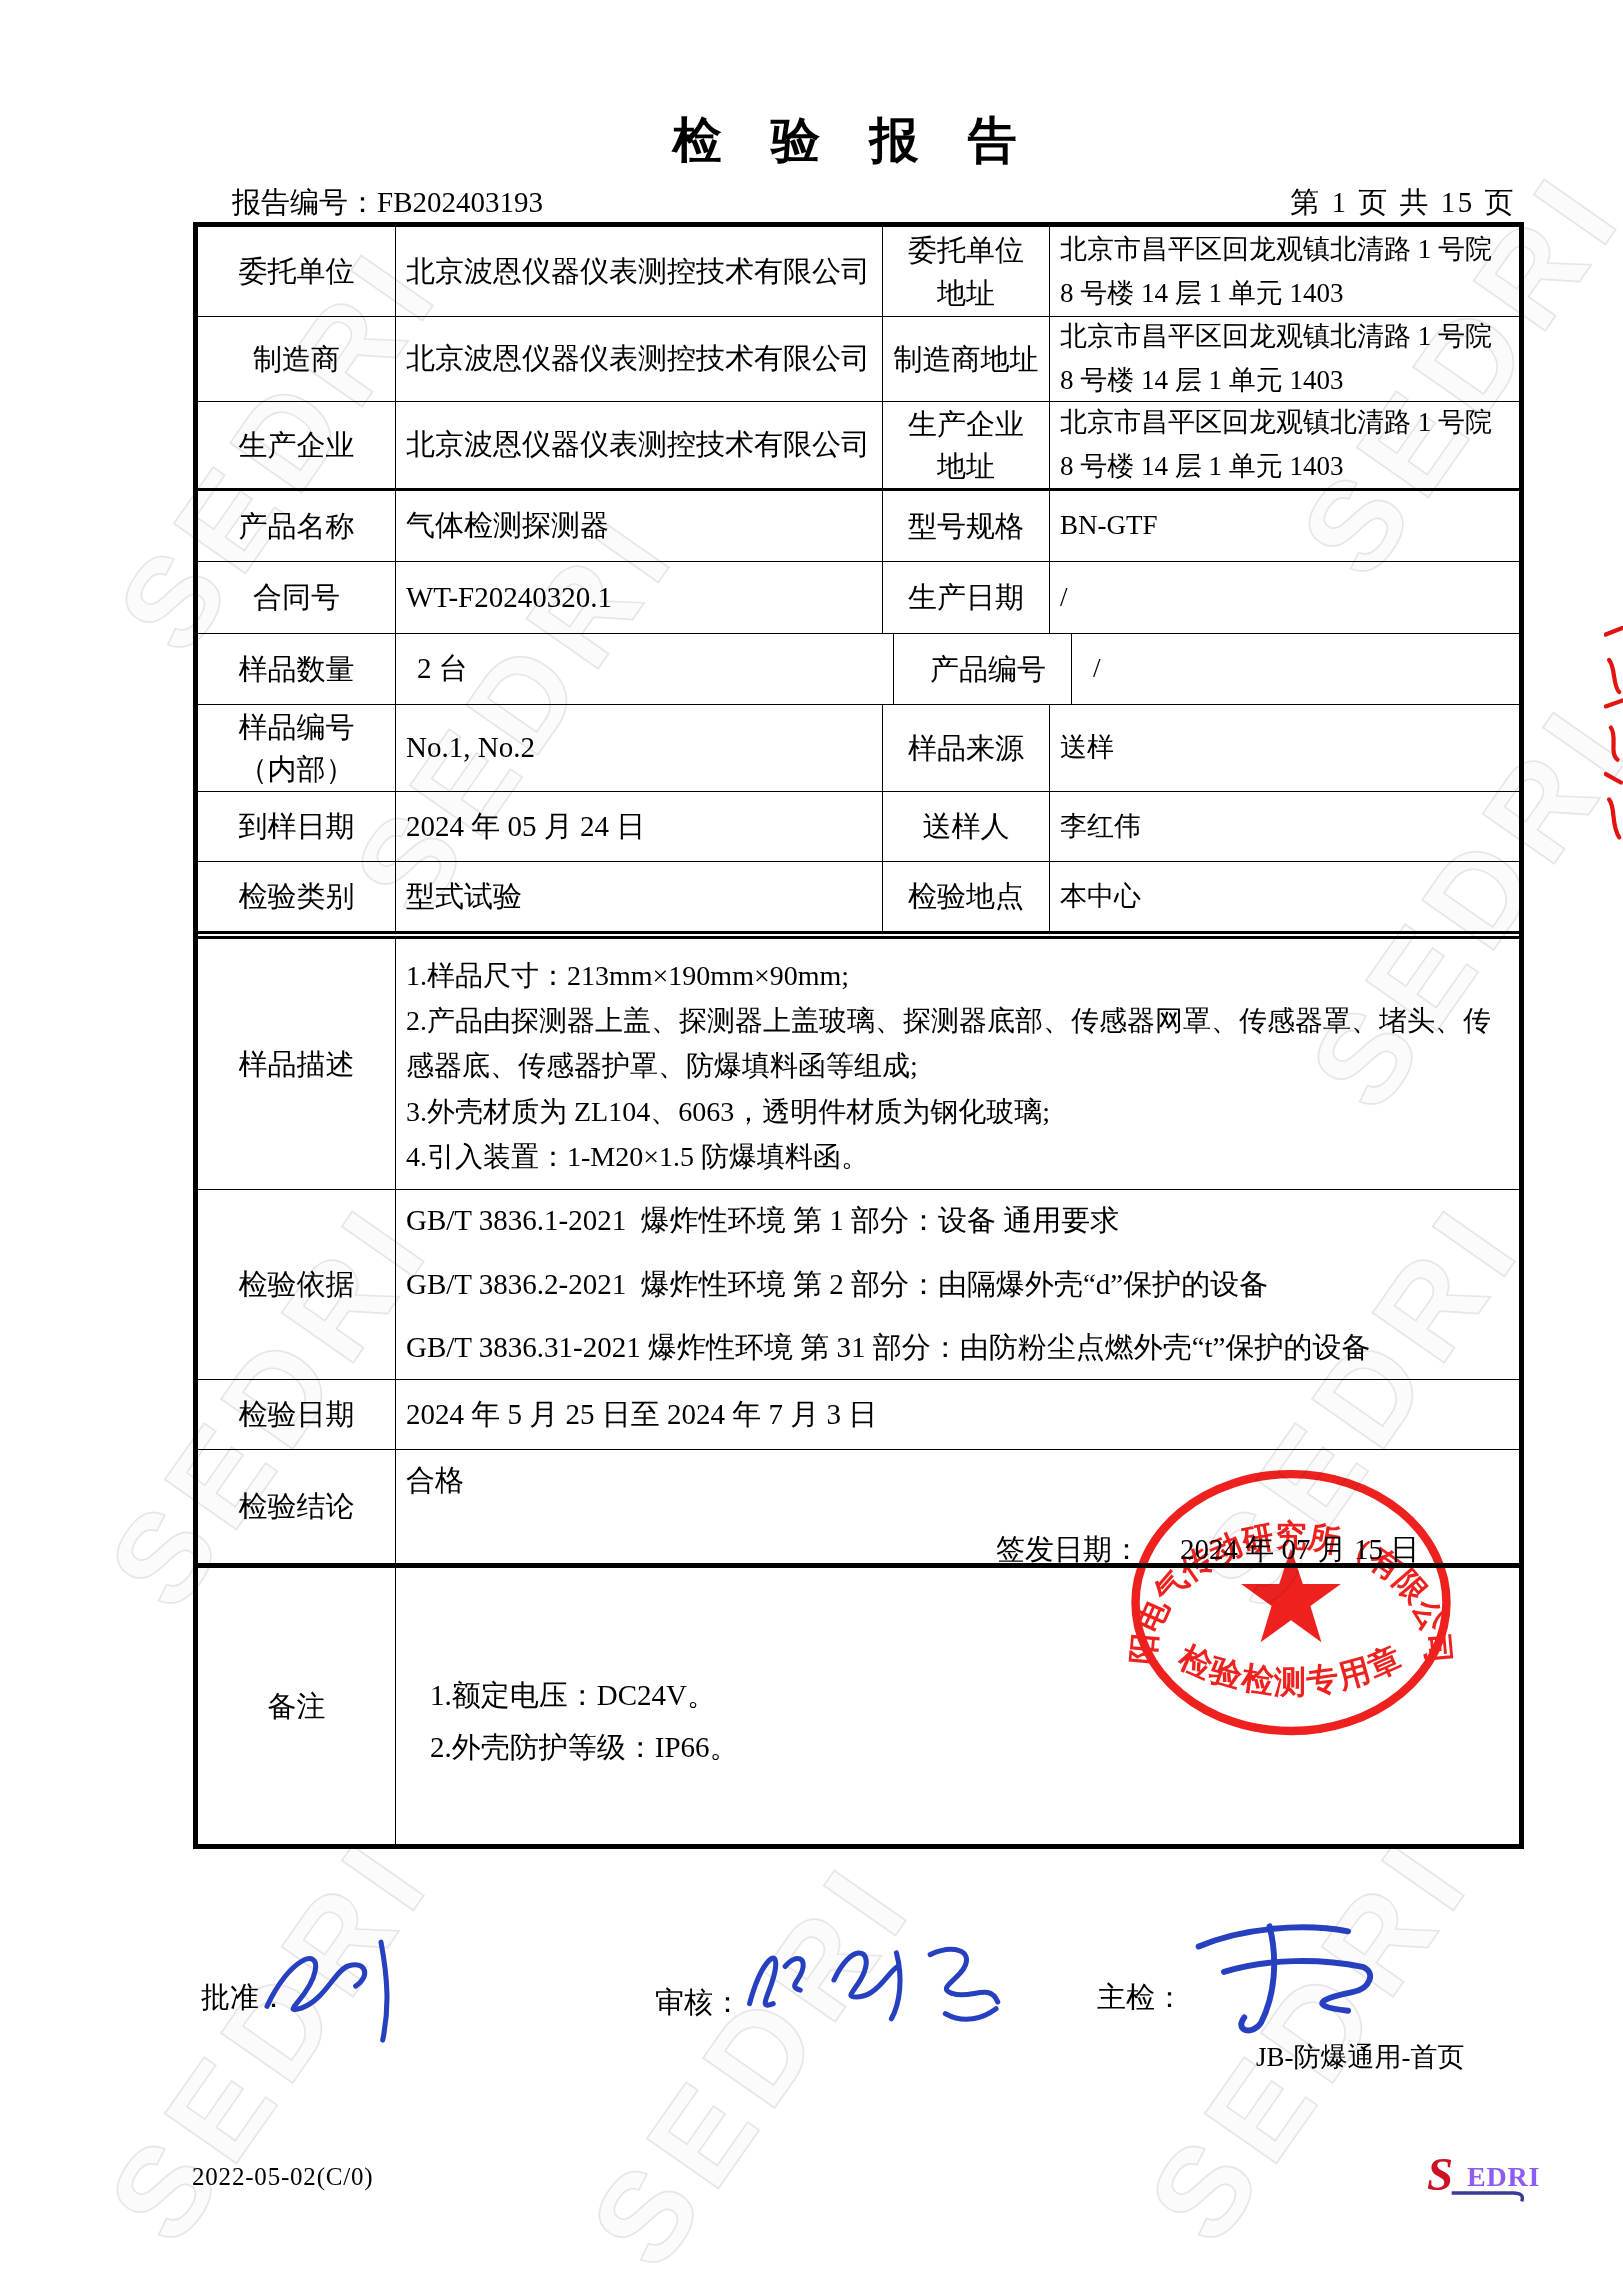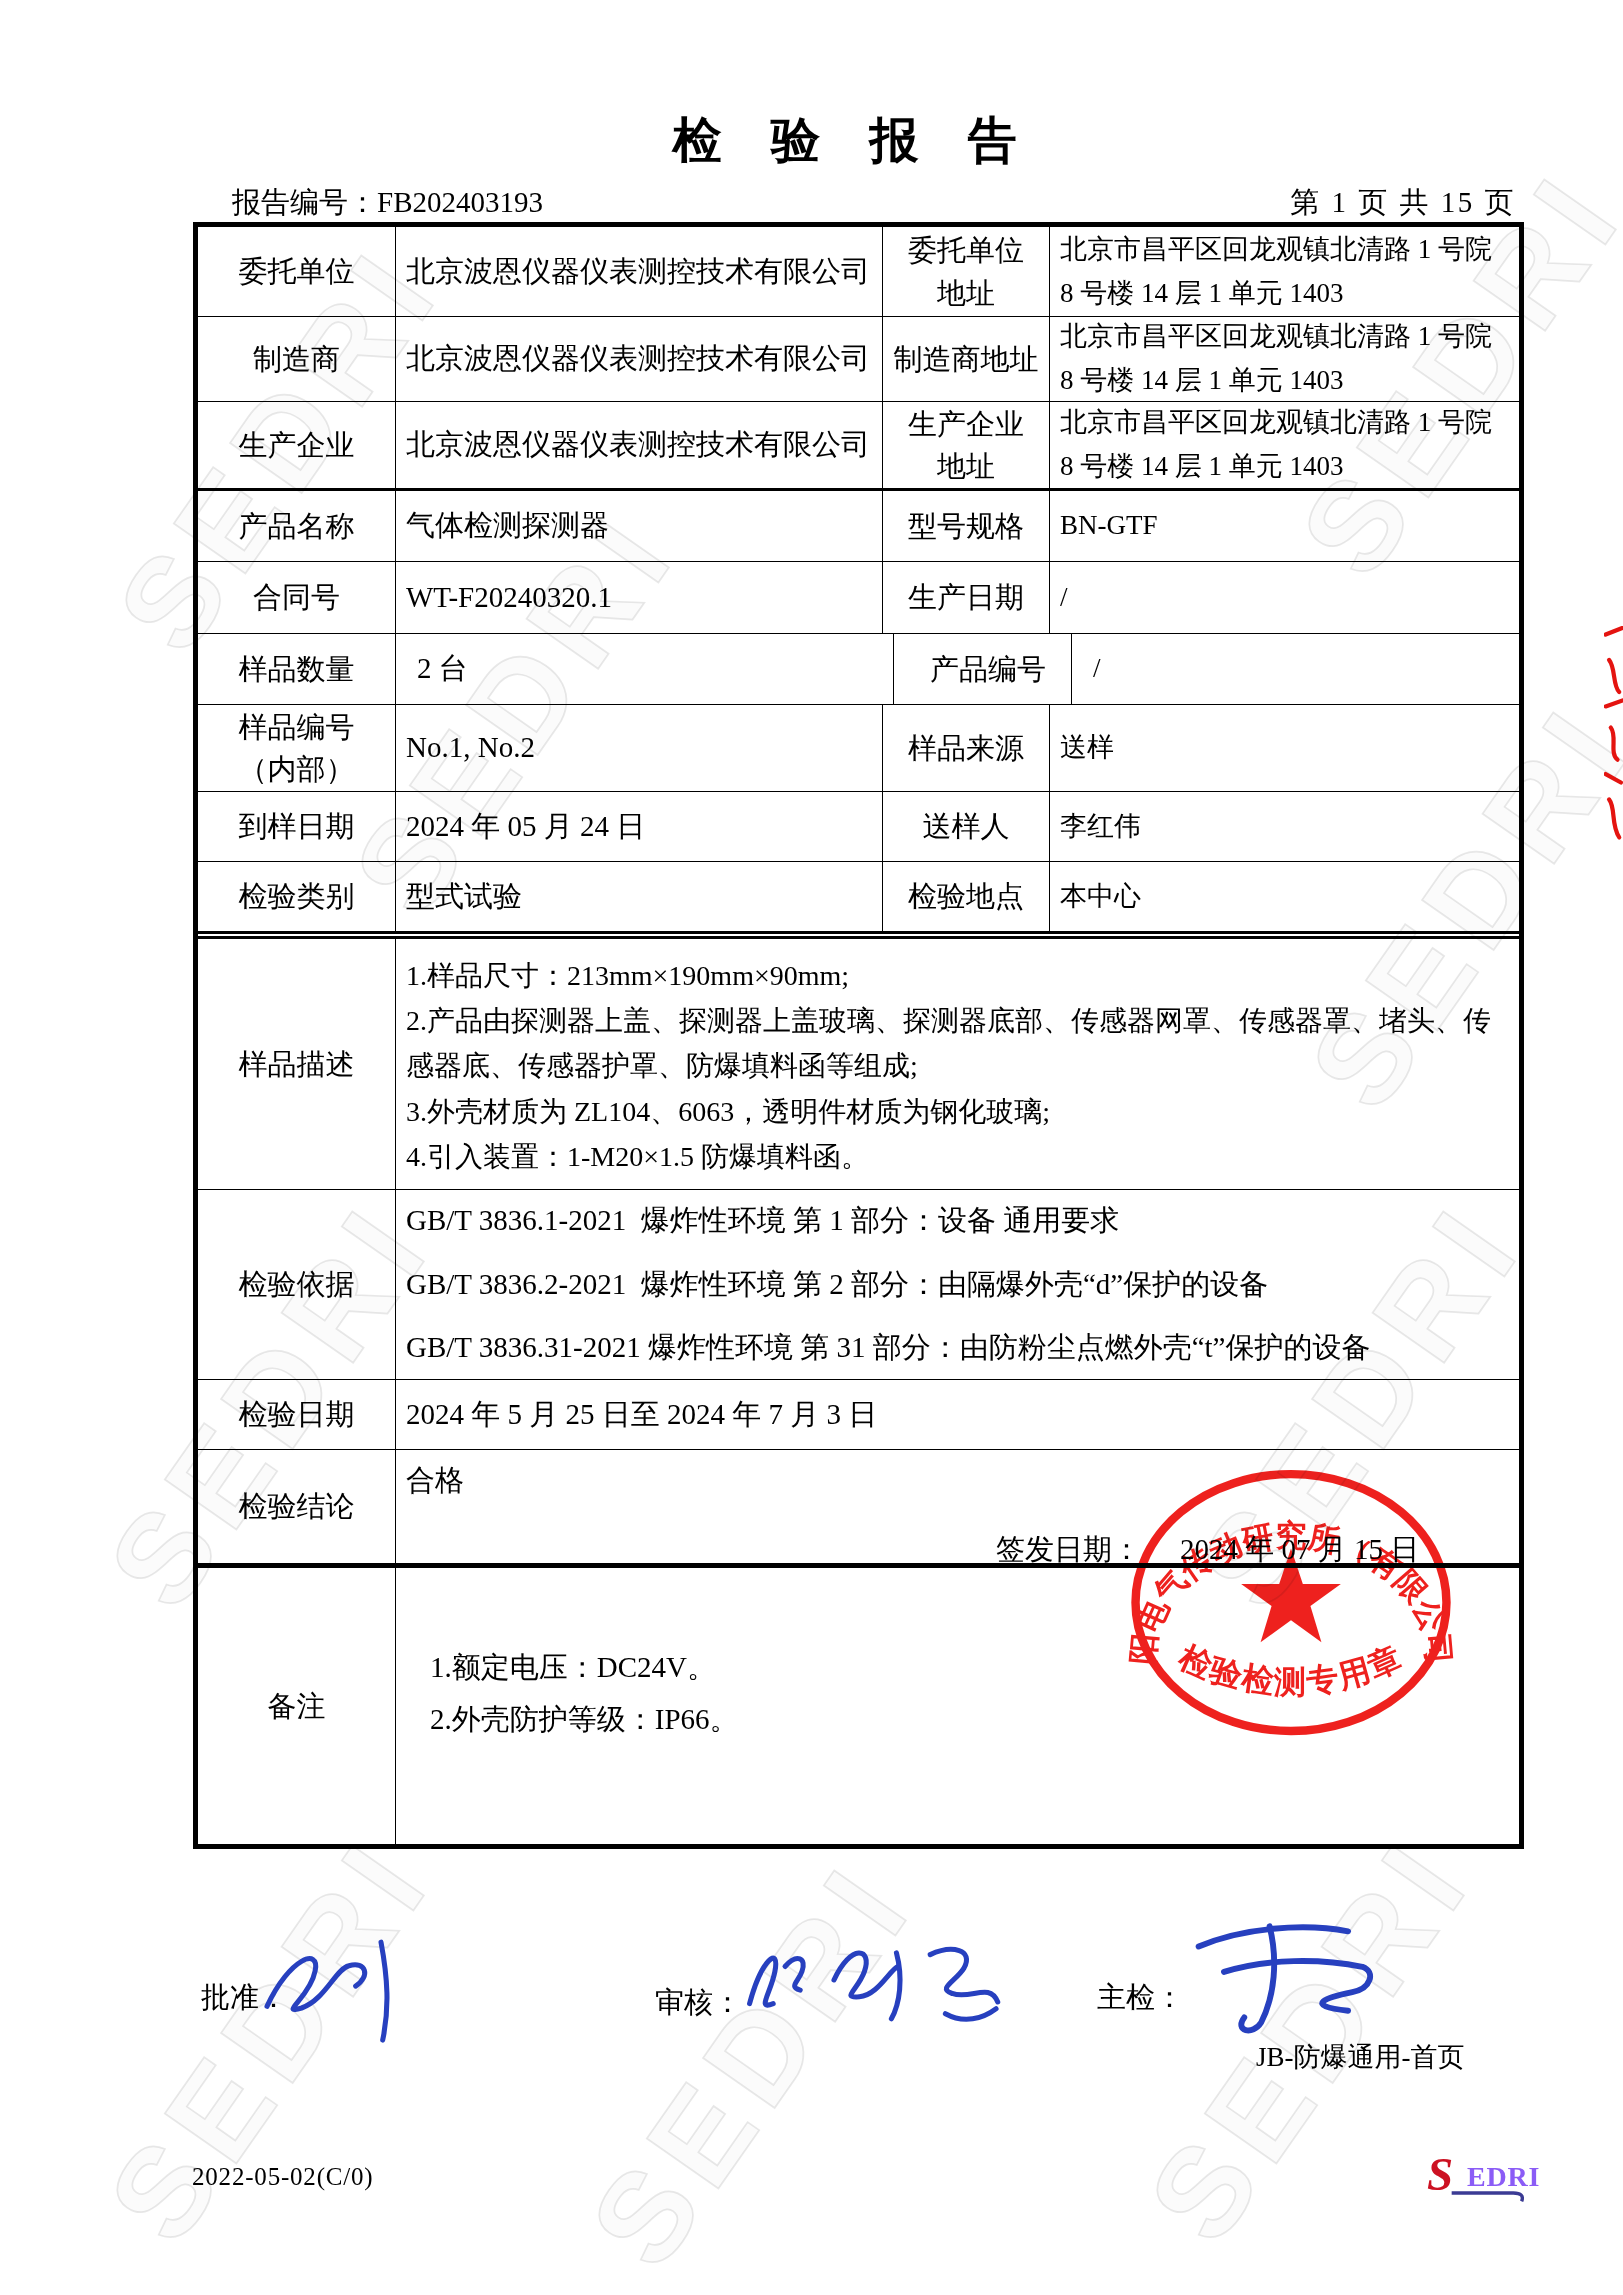--- a/index.html
+++ b/index.html
@@ -41,21 +41,21 @@
   .mc{flex:1;border-right:none;position:relative;}
   .label{
     display:flex;align-items:center;justify-content:center;text-align:center;
     font-size:29px;white-space:pre-line;line-height:1.45;
   }
   .value{display:flex;align-items:center;font-size:29px;white-space:pre-wrap;line-height:1.5;}
   .c4.value{font-size:27px;line-height:1.62;}
   .bigtext{align-items:flex-start;padding-top:13.5px;font-size:28px;line-height:1.62;}
   .basis{font-size:29px;line-height:2.2;align-items:center;}
   .concl{align-items:flex-start;padding-top:8.5px;}
-  .remark{align-items:flex-start;padding-top:73px;line-height:1.8;}
+  .remark{align-items:flex-start;padding-top:101px;line-height:1.8;}
   .issue-line{position:absolute;left:600px;top:78px;font-size:29px;white-space:nowrap;}
   .issue-line .date{margin-left:39px;}
   
   .stamp{position:absolute;left:1122px;top:1457px;width:338px;height:292px;
          mix-blend-mode:multiply;opacity:.95;pointer-events:none;}
   
   .sig-label{position:absolute;font-size:29px;}
   .sig{position:absolute;pointer-events:none;}
   .doc-code{position:absolute;left:1243px;top:2039px;width:355px;text-align:left;font-size:27px;margin-left:13px;}
   .version{position:absolute;left:192px;top:2163px;font-size:25px;letter-spacing:0.8px;}

